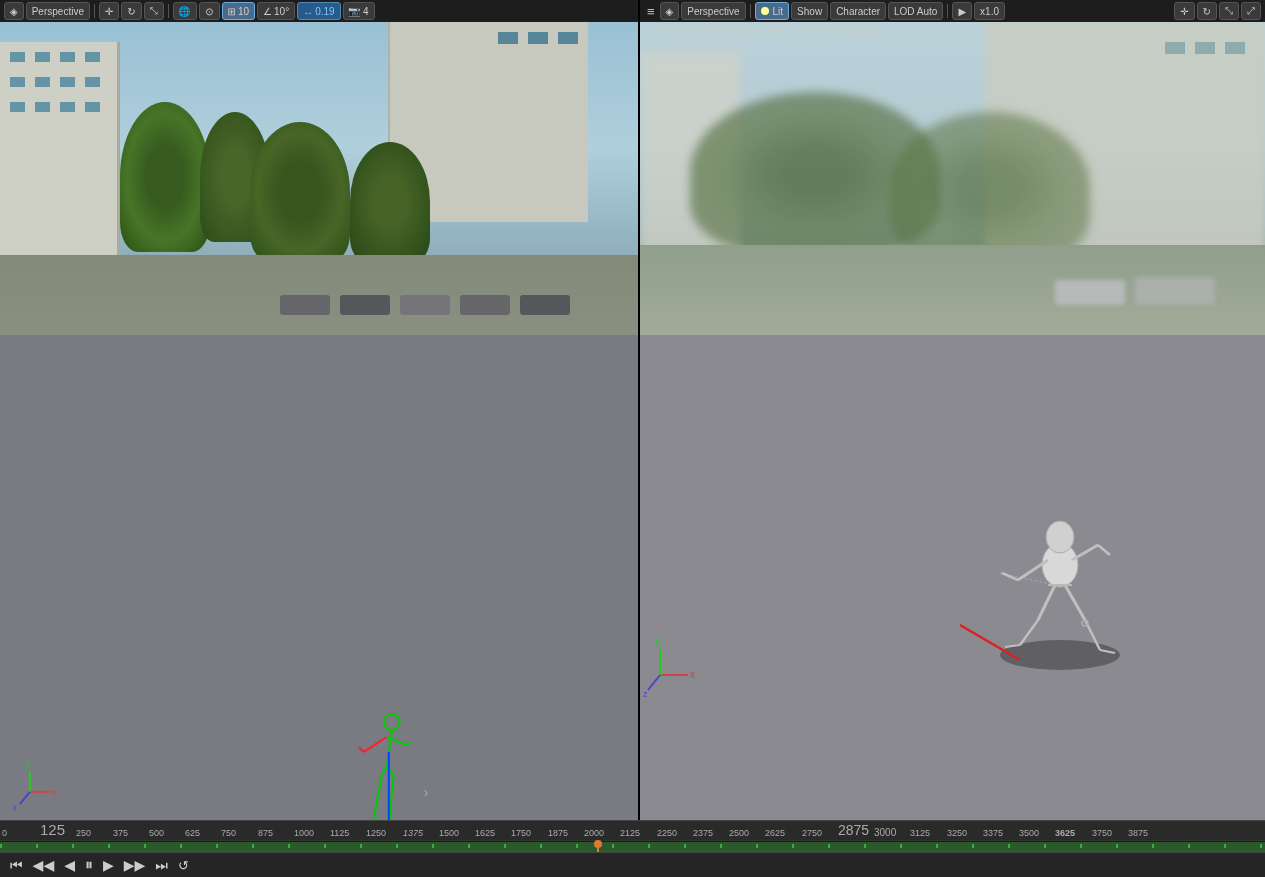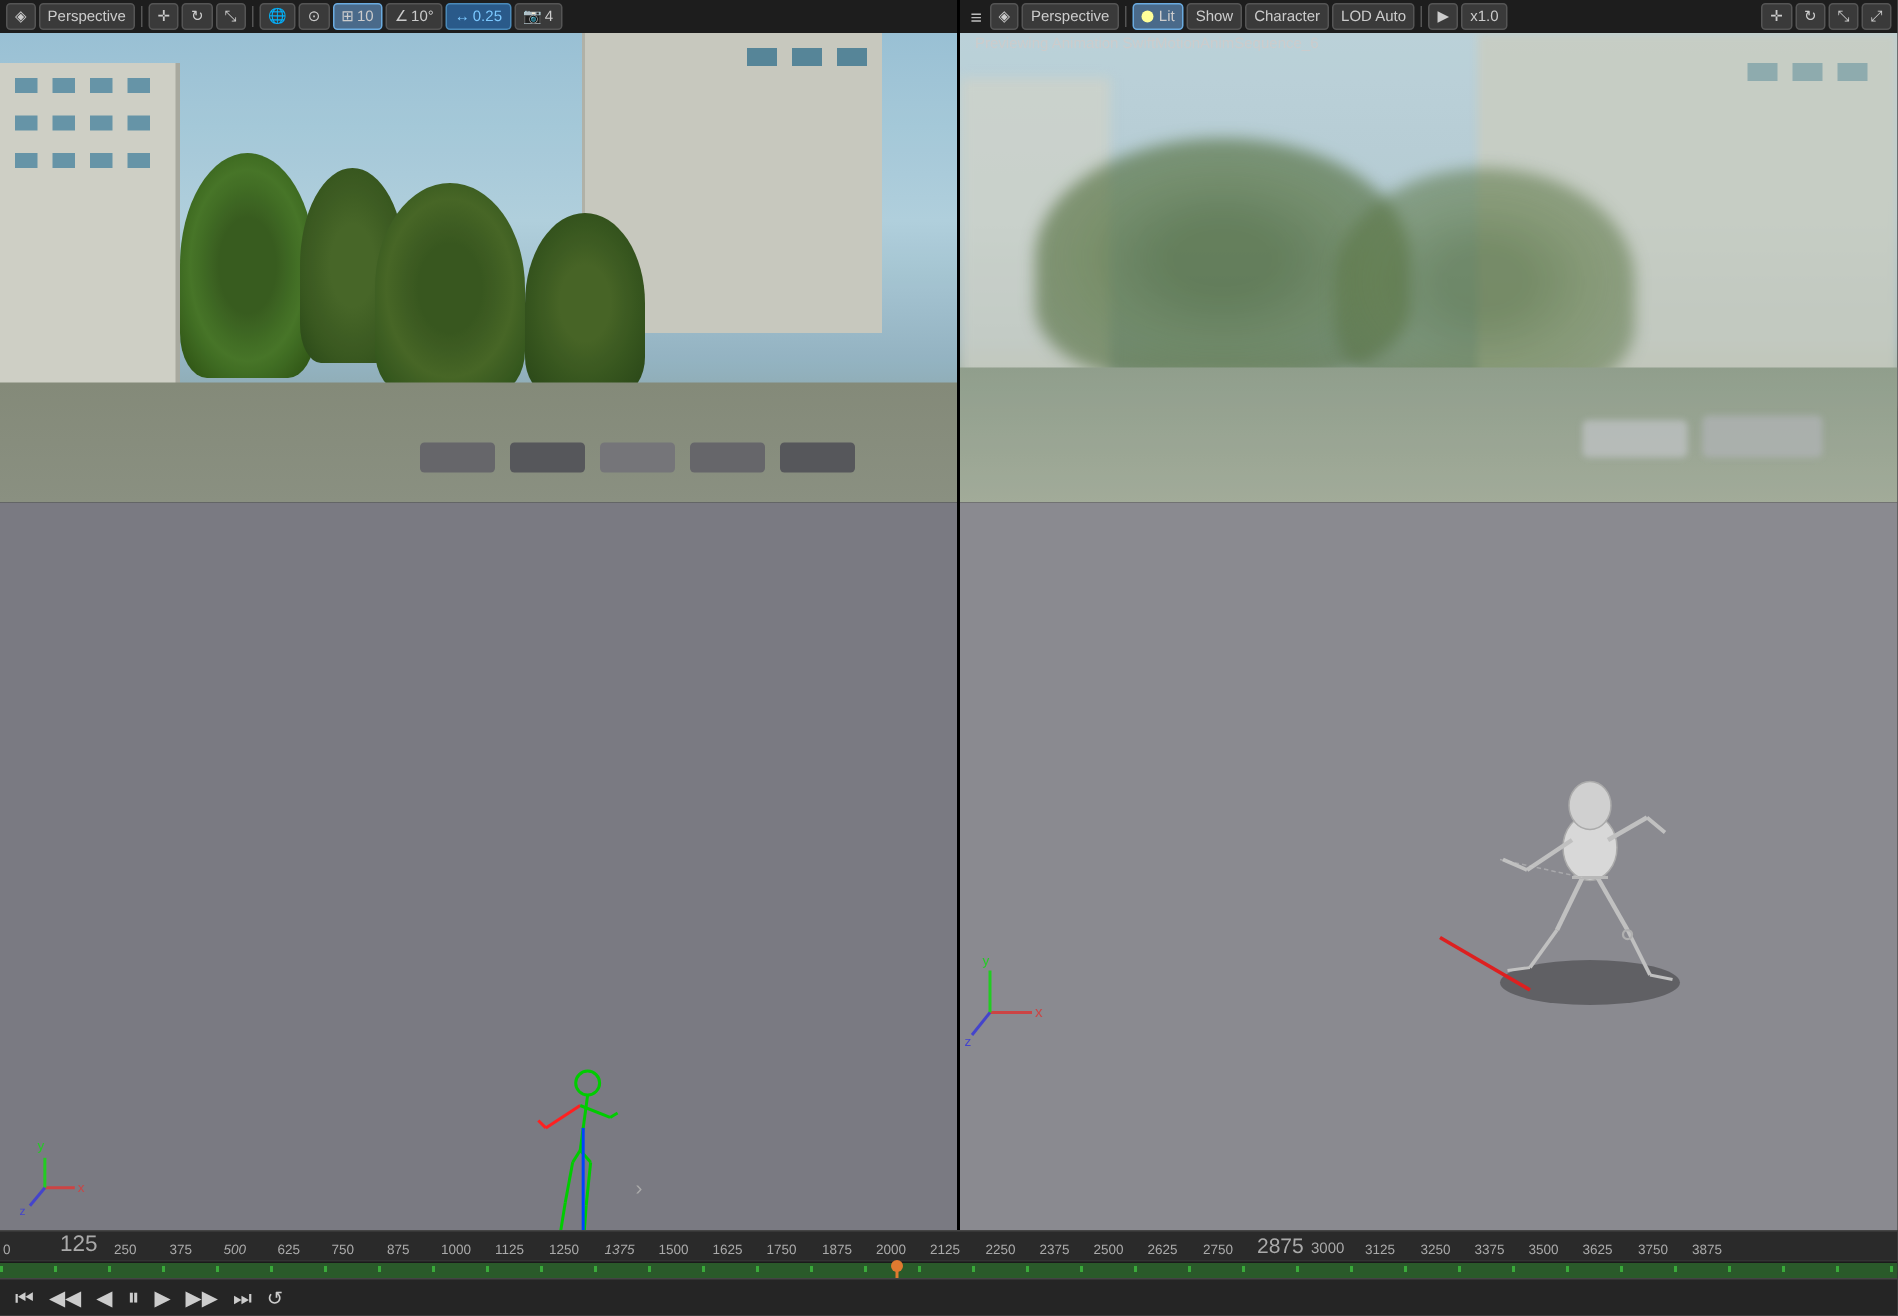--- a/index.html
+++ b/index.html
@@ -207,21 +207,21 @@
         <div class="toolbar-separator"></div>
         <button class="toolbar-btn">🌐</button>
         <button class="toolbar-btn">⊙</button>
         <button class="toolbar-btn active">
           ⊞ <span>10</span>
         </button>
         <button class="toolbar-btn">
           ∠ <span>10°</span>
         </button>
         <button class="toolbar-btn blue-icon">
-          ↔ <span>0.25</span>
+          ↔ <span>0.19</span>
         </button>
         <button class="toolbar-btn">
           📷 <span>4</span>
         </button>
       </div>
 
       <div class="scene-top" style="position:relative; margin-top:22px; height:313px;">
 
         <div style="width:100%; height:100%; position:relative; overflow:hidden;">
 
@@ -397,21 +397,21 @@
   </div>
 
   <div class="timeline-area">
 
     <div class="timeline-ruler" style="position:relative;">
       <div style="position:absolute; left:0; right:0; top:0; bottom:0; display:flex; align-items:flex-end; padding-bottom:2px; overflow:hidden;">
         <span style="position:absolute; left:2px; font-size:9px; color:#aaa;">0</span>
         <span style="position:absolute; left:40px; font-size:15px; color:#aaa;">125</span>
         <span style="position:absolute; left:76px; font-size:9px; color:#aaa;">250</span>
         <span style="position:absolute; left:113px; font-size:9px; color:#aaa;">375</span>
-        <span style="position:absolute; left:149px; font-size:9px; color:#aaa;font-style:italic;">500</span>
+        <span style="position:absolute; left:149px; font-size:9px; color:#aaa;">500</span>
         <span style="position:absolute; left:185px; font-size:9px; color:#aaa;">625</span>
         <span style="position:absolute; left:221px; font-size:9px; color:#aaa;">750</span>
         <span style="position:absolute; left:258px; font-size:9px; color:#aaa;">875</span>
         <span style="position:absolute; left:294px; font-size:9px; color:#aaa;">1000</span>
         <span style="position:absolute; left:330px; font-size:9px; color:#aaa;">1125</span>
         <span style="position:absolute; left:366px; font-size:9px; color:#aaa;">1250</span>
         <span style="position:absolute; left:403px; font-size:9px; color:#aaa;font-style:italic;">1375</span>
         <span style="position:absolute; left:439px; font-size:9px; color:#aaa;">1500</span>
         <span style="position:absolute; left:475px; font-size:9px; color:#aaa;">1625</span>
         <span style="position:absolute; left:511px; font-size:9px; color:#aaa;">1750</span>
@@ -422,21 +422,21 @@
         <span style="position:absolute; left:693px; font-size:9px; color:#aaa;">2375</span>
         <span style="position:absolute; left:729px; font-size:9px; color:#aaa;">2500</span>
         <span style="position:absolute; left:765px; font-size:9px; color:#aaa;">2625</span>
         <span style="position:absolute; left:802px; font-size:9px; color:#aaa;">2750</span>
         <span style="position:absolute; left:838px; font-size:14px; color:#aaa;">2875</span>
         <span style="position:absolute; left:874px; font-size:10px; color:#aaa;">3000</span>
         <span style="position:absolute; left:910px; font-size:9px; color:#aaa;">3125</span>
         <span style="position:absolute; left:947px; font-size:9px; color:#aaa;">3250</span>
         <span style="position:absolute; left:983px; font-size:9px; color:#aaa;">3375</span>
         <span style="position:absolute; left:1019px; font-size:9px; color:#aaa;">3500</span>
-        <span style="position:absolute; left:1055px; font-size:9px; color:#aaa;">3625</span>
+        <span style="position:absolute; left:1055px; font-size:9px; color:#aaa;font-weight:bold;">3625</span>
         <span style="position:absolute; left:1092px; font-size:9px; color:#aaa;">3750</span>
         <span style="position:absolute; left:1128px; font-size:9px; color:#aaa;">3875</span>
       </div>
     </div>
 
     <div style="height:12px; background:#1a1a1a; position:relative; border-top:1px solid #333;">
 
       <div style="position:absolute; top:1px; left:0; width:100%; height:10px; background:#2a5a2a;"></div>
 
       <div style="position:absolute; top:3px; left:0; right:0; height:4px; background: repeating-linear-gradient(90deg, #3aaa3a 0px, #3aaa3a 2px, #2a5a2a 2px, #2a5a2a 36px);"></div>

